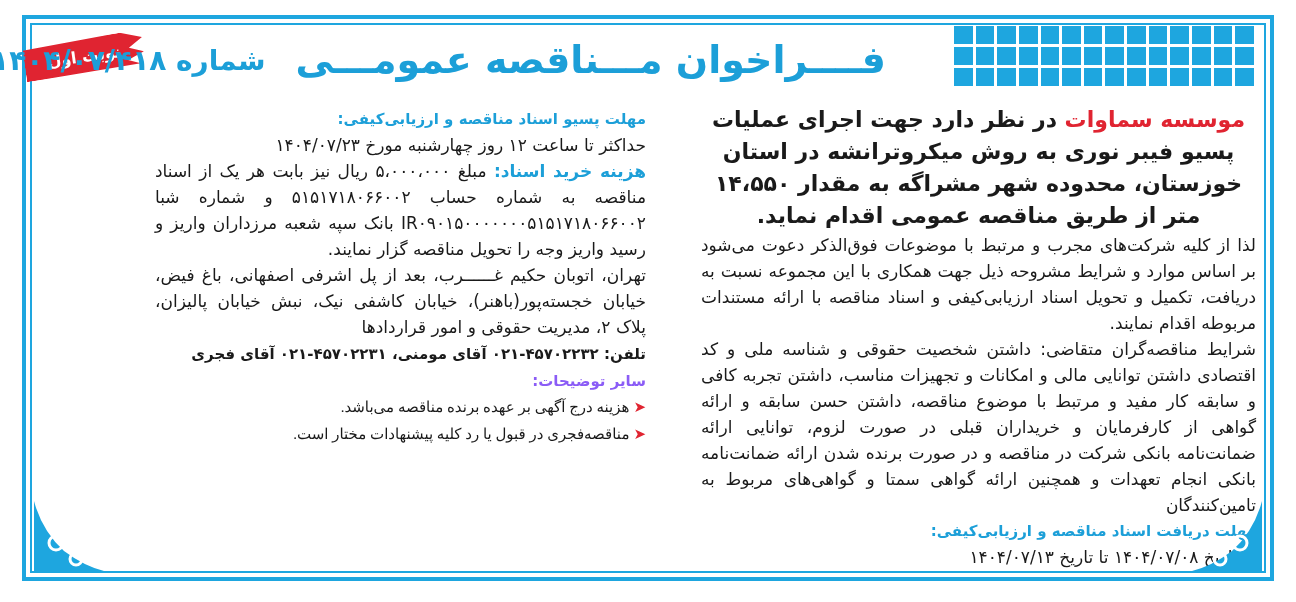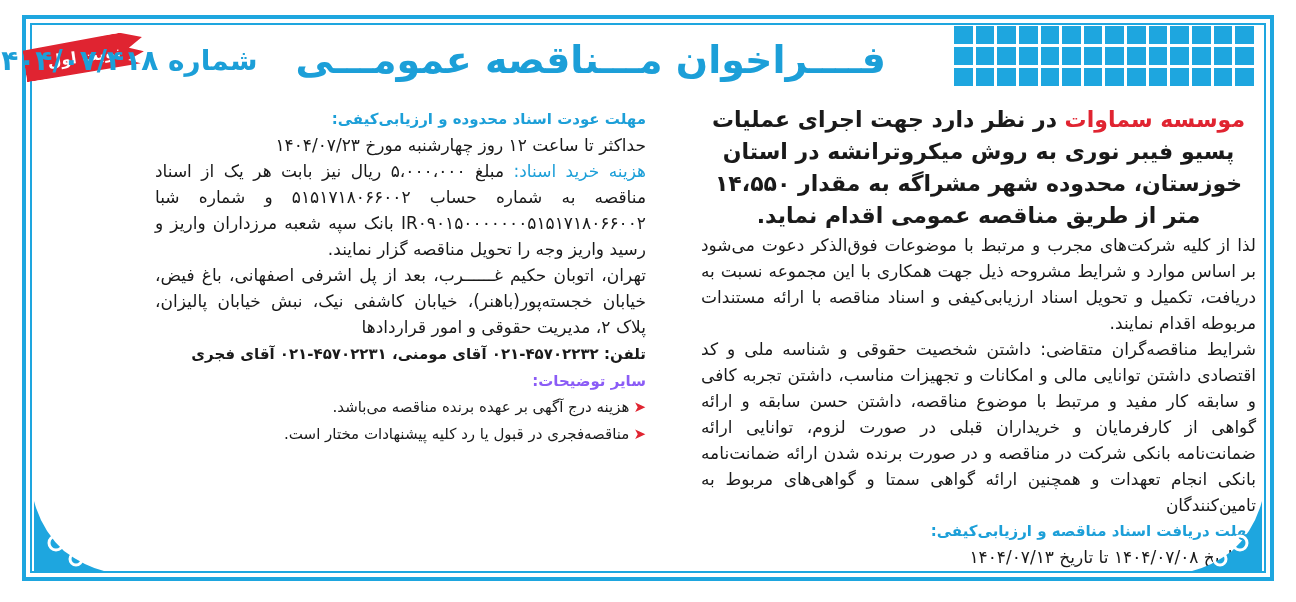--- a/index.html
+++ b/index.html
@@ -2,35 +2,35 @@
 <html><head>
 <meta charset="utf-8">
 <style>
   html,body{margin:0;padding:0;background:#ffffff;}
   body{width:1296px;height:602px;position:relative;overflow:hidden;font-family:"DejaVu Sans",sans-serif;color:#1a1a1a;}
   .frame-outer{position:absolute;left:22px;top:15px;width:1252px;height:566px;border:4px solid #1ea6df;box-sizing:border-box;}
   .frame-inner{position:absolute;left:30px;top:23px;width:1236px;height:550px;border:2px solid #1ea6df;box-sizing:border-box;}
   .grid-deco{position:absolute;right:42px;top:26px;width:300px;height:60px;display:grid;grid-template-columns:repeat(14,1fr);grid-template-rows:repeat(3,1fr);gap:3px;}
   .grid-deco span{background:#1ea6df;}
   .title-row{position:absolute;left:160px;right:410px;top:30px;height:60px;direction:rtl;display:flex;align-items:center;gap:30px;}
-  .main-title{font-size:38px;font-weight:bold;color:#1c9fd8;letter-spacing:1px;white-space:nowrap;margin-left:8px;}
+  .main-title{font-size:38px;font-weight:bold;color:#1c9fd8;letter-spacing:1px;white-space:nowrap;}
   .number{font-size:28px;font-weight:bold;color:#1c9fd8;white-space:nowrap;}
   .badge{position:absolute;left:24px;top:38px;width:120px;height:36px;background:#e02431;transform:rotate(-8deg);color:#fff;font-size:16px;font-weight:bold;display:flex;align-items:center;justify-content:center;clip-path:polygon(0 12%,82% 0,100% 20%,88% 45%,100% 60%,86% 78%,96% 92%,0 100%);}
   .col{position:absolute;direction:rtl;text-align:right;}
   .col-right{left:665px;right:40px;top:104px;margin-left:36px;}
   .col-left{left:155px;right:650px;top:106px;}
   .lead{font-size:22px;font-weight:bold;line-height:32px;text-align:center;}
   .lead .org{color:#e02431;}
   .para{font-size:17px;line-height:26px;text-align:justify;text-align-last:right;}
   .sec-head{font-size:15px;font-weight:bold;color:#1c9fd8;line-height:26px;}
   .sec-head.red{color:#8b5cf6;}
-  .inl-head{color:#1c9fd8;font-weight:normal;}
+  .inl-head{color:#1c9fd8;font-weight:bold;}
   .phone{font-size:15px;font-weight:bold;line-height:28px;}
   ul.notes{list-style:none;margin:0;padding:0;}
-  ul.notes li{font-size:15px;line-height:27px;}
+  ul.notes li{font-size:15px;line-height:27px;font-family:Liberation Serif, serif;}
   ul.notes li .arrow{color:#e02431;margin-left:4px;}
   .corner{position:absolute;width:70px;height:70px;}
   .corner.bl{left:34px;bottom:31px;}
   .corner.br{right:34px;bottom:31px;}
 </style>
 </head>
 <body>
 
 <div class="frame-outer"></div>
 <div class="frame-inner"></div>
@@ -93,21 +93,21 @@
   <div class="lead">
     <span class="org">موسسه سماوات</span><span> در نظر دارد جهت اجرای عملیات پسیو فیبر نوری به روش میکروترانشه در استان خوزستان، محدوده شهر مشراگه به مقدار ۱۴،۵۵۰ متر از طریق مناقصه عمومی اقدام نماید.</span>
   </div>
   <div class="para">لذا از کلیه شرکت‌های مجرب و مرتبط با موضوعات فوق‌الذکر دعوت می‌شود بر اساس موارد و شرایط مشروحه ذیل جهت همکاری با این مجموعه نسبت به دریافت، تکمیل و تحویل اسناد ارزیابی‌کیفی و اسناد مناقصه با ارائه مستندات مربوطه اقدام نمایند.</div>
   <div class="para">شرایط مناقصه‌گران متقاضی: داشتن شخصیت حقوقی و شناسه ملی و کد اقتصادی داشتن توانایی مالی و امکانات و تجهیزات مناسب، داشتن تجربه کافی و سابقه کار مفید و مرتبط با موضوع مناقصه، داشتن حسن سابقه و ارائه گواهی از کارفرمایان و خریداران قبلی در صورت لزوم، توانایی ارائه ضمانت‌نامه بانکی شرکت در مناقصه و در صورت برنده شدن ارائه ضمانت‌نامه بانکی انجام تعهدات و همچنین ارائه گواهی سمتا و گواهی‌های مربوط به تامین‌کنندگان</div>
   <div class="sec-head">مهلت دریافت اسناد مناقصه و ارزیابی‌کیفی:</div>
   <div class="para">از تاریخ ۱۴۰۴/۰۷/۰۸ تا تاریخ ۱۴۰۴/۰۷/۱۳</div>
 </div>
 
 <div class="col col-left">
-  <div class="sec-head">مهلت عودت اسناد محدوده و ارزیابی‌کیفی:</div>
+  <div class="sec-head">مهلت پسیو اسناد مناقصه و ارزیابی‌کیفی:</div>
   <div class="para">حداکثر تا ساعت ۱۲ روز چهارشنبه مورخ ۱۴۰۴/۰۷/۲۳</div>
   <div class="para">
     <span class="inl-head">هزینه خرید اسناد:</span><span> مبلغ ۵،۰۰۰،۰۰۰ ریال نیز بابت هر یک از اسناد مناقصه به شماره حساب ۵۱۵۱۷۱۸۰۶۶۰۰۲ و شماره شبا IR۰۹۰۱۵۰۰۰۰۰۰۰۵۱۵۱۷۱۸۰۶۶۰۰۲ بانک سپه شعبه مرزداران واریز و رسید واریز وجه را تحویل مناقصه گزار نمایند.</span>
   </div>
   <div class="para">تهران، اتوبان حکیم غــــــرب، بعد از پل اشرفی اصفهانی، باغ فیض، خیابان خجسته‌پور(باهنر)، خیابان کاشفی نیک، نبش خیابان پالیزان، پلاک ۲، مدیریت حقوقی و امور قراردادها</div>
   <div class="phone">تلفن: ۴۵۷۰۲۲۳۲-۰۲۱ آقای مومنی، ۴۵۷۰۲۲۳۱-۰۲۱ آقای فجری</div>
   <div class="sec-head red">سایر توضیحات:</div>
   <ul class="notes">
     <li><span class="arrow">➤</span><span>هزینه درج آگهی بر عهده برنده مناقصه می‌باشد.</span></li>
     <li><span class="arrow">➤</span><span>مناقصه‌فجری در قبول یا رد کلیه پیشنهادات مختار است.</span></li>

